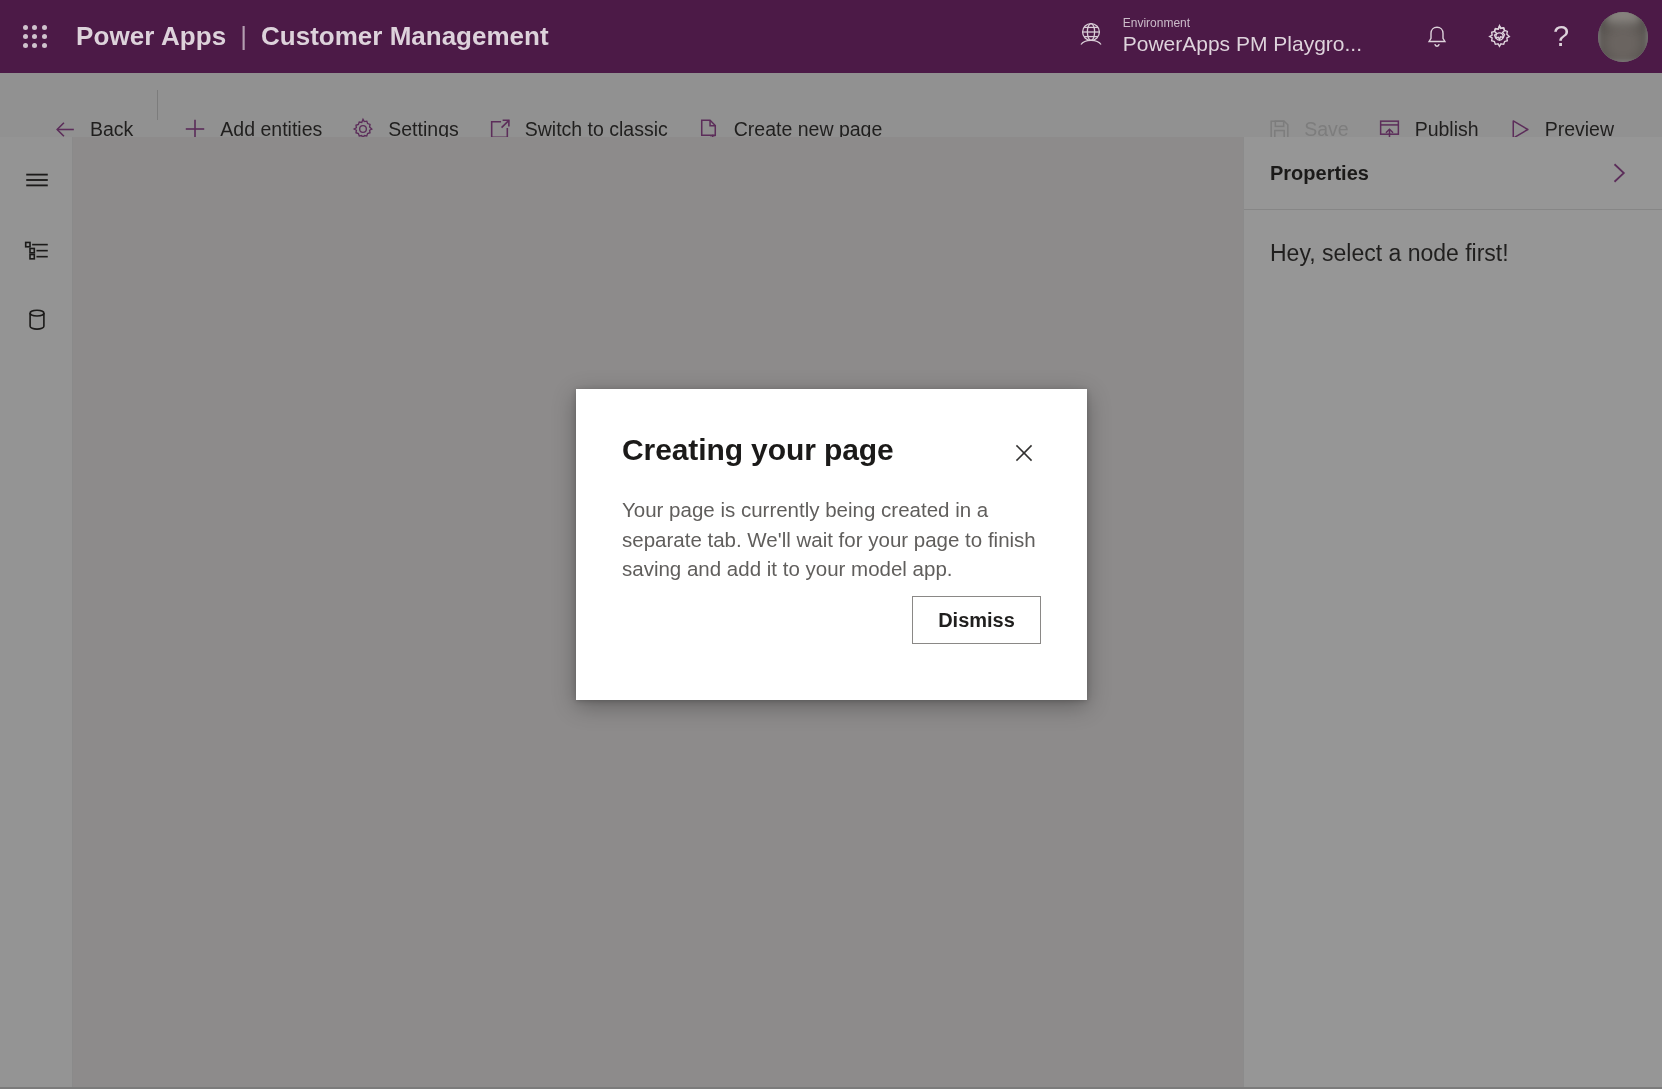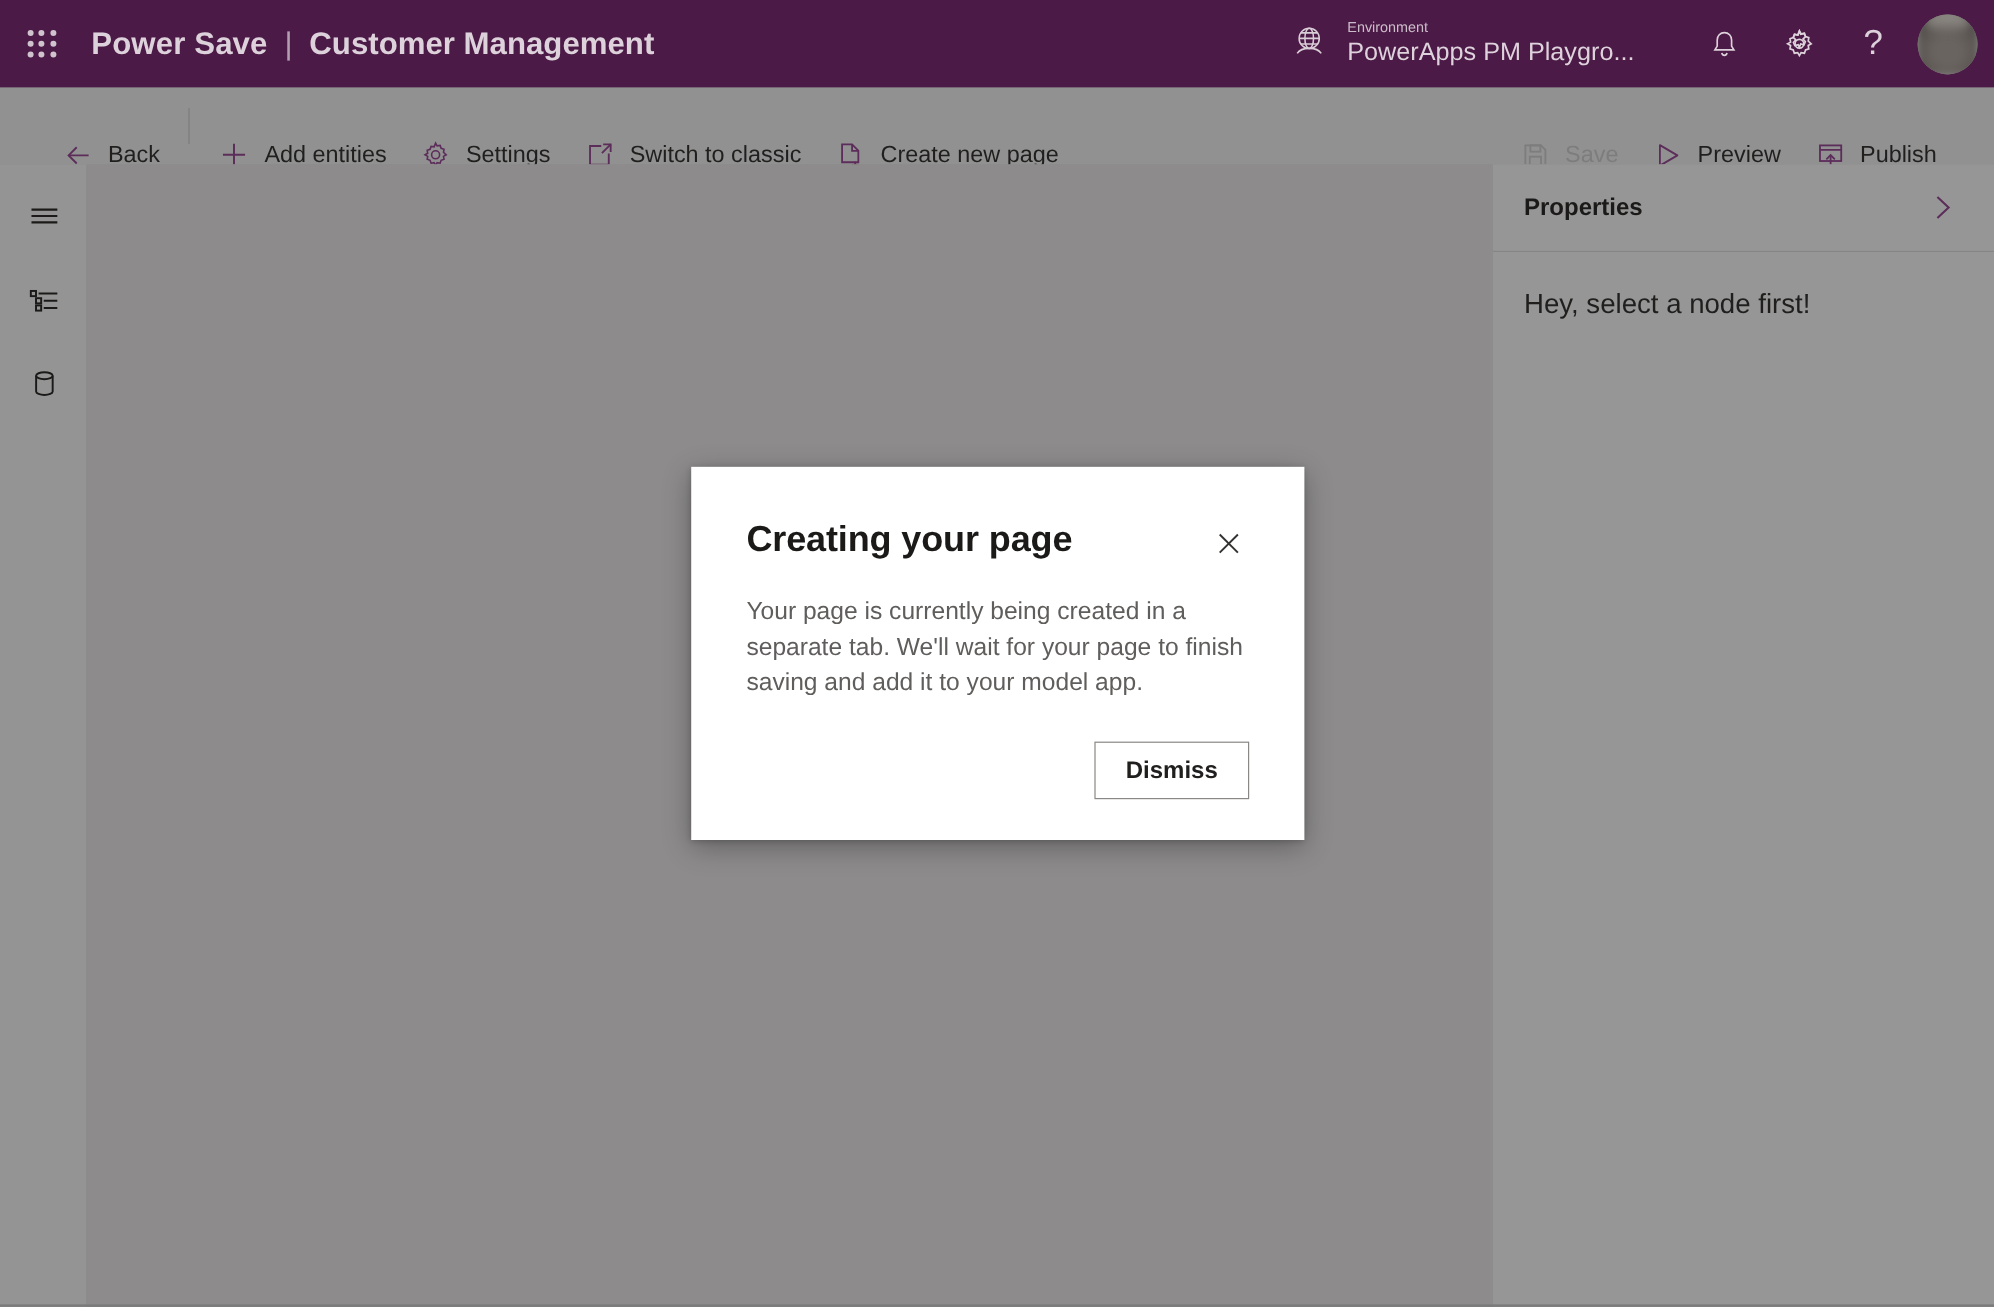--- a/index.html
+++ b/index.html
@@ -264,21 +264,21 @@
   .dlg-text {
     margin-top: 25px;
     font-size: 20.5px;
     line-height: 1.44;
     color: #605e5c;
     width: 415px;
   }
   .dlg-actions {
     position: absolute;
     right: 46px;
-    bottom: 34px;
+    bottom: 56px;
   }
   .dlg-btn {
     min-width: 129px;
     height: 48px;
     padding: 0 18px;
     background: #ffffff;
     border: 1px solid #8a8886;
     font-family: "Liberation Sans", sans-serif;
     font-size: 20px;
     font-weight: 700;
@@ -305,21 +305,21 @@
       <span></span>
     <span></span>
       <span></span>
       <span></span>
     <span></span>
       <span></span>
       <span></span>
   </div>
 
   <div class="brand">
-    <span class="product">Power Save</span>
+    <span class="product">Power Apps</span>
     <span class="pipe">|</span>
     <span class="appname">Customer Management</span>
   </div>
 
   <div class="header-right">
 
     <div class="env-block">
       <span class="globe-icon">
         <svg viewBox="0 0 32 32" width="32" height="32" fill="none" stroke="#d9cdd7" stroke-width="1.3">
           <circle cx="16" cy="13" r="8.4"></circle>
@@ -432,37 +432,37 @@
           <path d="M4 4h12.5L20 7.5V20H4z"></path>
           <rect x="8" y="4" width="8" height="5"></rect>
           <rect x="7.5" y="13" width="9" height="7"></rect>
         </svg>
       </span>
       <span>Save</span>
     </div>
 
     <div class="cmd-btn">
       <span class="ci">
-        <svg viewBox="0 0 24 24" width="25" height="25" fill="none" stroke="currentColor" stroke-width="1.45" stroke-linejoin="round">
-          <polygon points="6,3.8 20,12 6,20.2"></polygon>
-        </svg>
-      </span>
-      <span>Preview</span>
-    </div>
-
-    <div class="cmd-btn">
-      <span class="ci">
         <svg viewBox="0 0 24 24" width="25" height="25" fill="none" stroke="currentColor" stroke-width="1.45">
           <rect x="3.5" y="4" width="17" height="12.5"></rect>
           <line x1="3.5" y1="7.6" x2="20.5" y2="7.6"></line>
           <line x1="12" y1="22" x2="12" y2="12"></line>
           <polyline points="8.6,15.2 12,11.8 15.4,15.2"></polyline>
         </svg>
       </span>
       <span>Publish</span>
+    </div>
+
+    <div class="cmd-btn">
+      <span class="ci">
+        <svg viewBox="0 0 24 24" width="25" height="25" fill="none" stroke="currentColor" stroke-width="1.45" stroke-linejoin="round">
+          <polygon points="6,3.8 20,12 6,20.2"></polygon>
+        </svg>
+      </span>
+      <span>Preview</span>
     </div>
 
   </div>
 </div>
 
 <div class="body-area">
 
   <div class="left-rail">
 
     <div class="rail-btn rb1">

